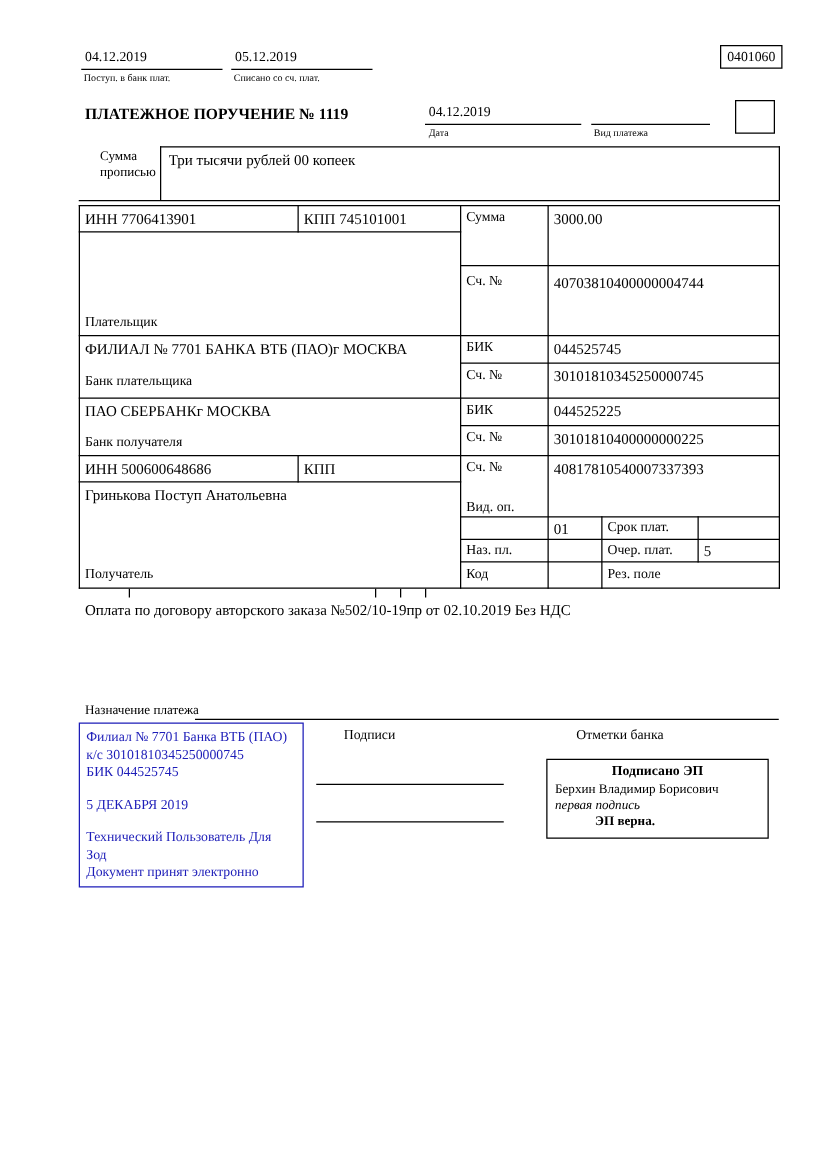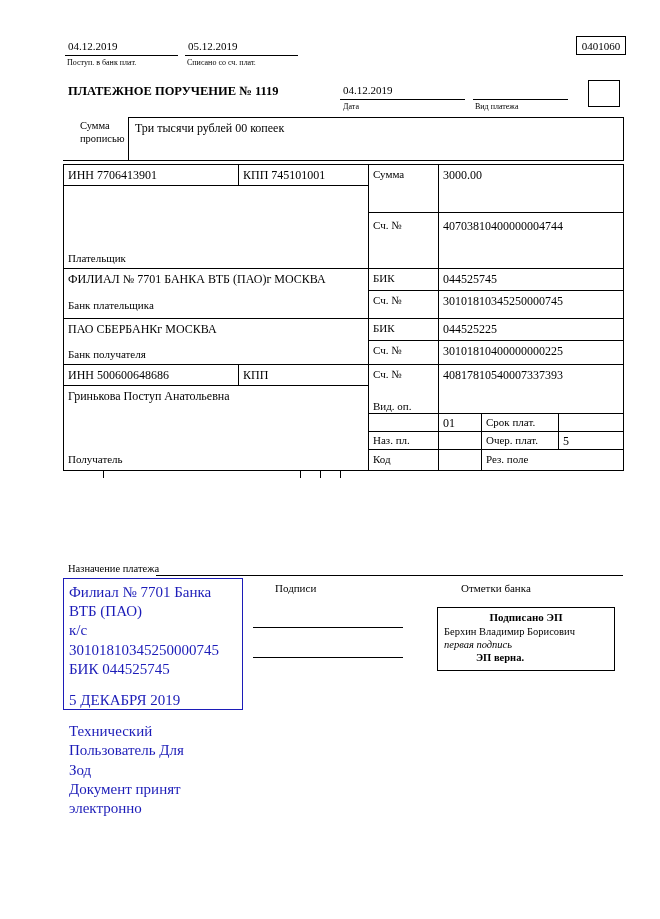--- a/index.html
+++ b/index.html
@@ -9,21 +9,21 @@
   .wrap{white-space:normal;}
   .b{font-weight:bold;}
   .i{font-style:italic;}
   .s8{font-size:8px;}
   .s10{font-size:10.5px;}
   .s11{font-size:11px;}
   .hl{position:absolute;height:1px;background:#000;}
   .vl{position:absolute;width:1px;background:#000;}
   .box{position:absolute;border:1px solid #000;}
   .codebox{display:flex;align-items:center;justify-content:center;font-size:11px;}
-  .stamp{position:absolute;left:50px;top:578px;width:180px;height:132px;border:1px solid #1c1cb8;color:#1c1cb8;font-size:15px;line-height:1.28;padding:4px 5px;box-sizing:border-box;}
+  .stamp{position:absolute;left:50px;top:578px;width:180px;height:132px;border:1px solid #1c1cb8;color:#1c1cb8;font-size:11px;line-height:1.28;padding:4px 5px;box-sizing:border-box;}
   .stamp .gap{margin-top:12px;}
   .epbox{position:absolute;left:424px;top:607px;width:178px;height:64px;border:1px solid #000;font-size:10.5px;padding:3px 6px;box-sizing:border-box;line-height:1.25;}
   .epbox .ttl{font-weight:bold;font-size:11px;text-align:center;}
   .epbox .st{font-weight:bold;margin-left:32px;}
 </style>
 </head>
 <body>
 
 <div class="page">
 
@@ -108,20 +108,21 @@
   <div class="t s11" style="left:360px;top:400px">Вид. оп.</div>
   <div class="t" style="left:430px;top:416px">01</div>
   <div class="t s11" style="left:473px;top:416px">Срок плат.</div>
   <div class="t s11" style="left:360px;top:434px">Наз. пл.</div>
   <div class="t s11" style="left:473px;top:434px">Очер. плат.</div>
   <div class="t" style="left:550px;top:434px">5</div>
   <div class="t s11" style="left:55px;top:453px">Получатель</div>
   <div class="t s11" style="left:360px;top:453px">Код</div>
   <div class="t s11" style="left:473px;top:453px">Рез. поле</div>
 
+  <div class="t" style="left:55px;top:481px">Оплата по договору авторского заказа №502/10-19пр от 02.10.2019 Без НДС</div>
   <div class="t s10" style="left:55px;top:562px">Назначение платежа</div>
   <div class="hl" style="left:143px;top:575px;width:467px"></div>
 
   <div class="t s11" style="left:262px;top:582px">Подписи</div>
   <div class="t s11" style="left:448px;top:582px">Отметки банка</div>
 
   <div class="hl" style="left:240px;top:627px;width:150px"></div>
   <div class="hl" style="left:240px;top:657px;width:150px"></div>
 
   <div class="stamp" style="color: rgb(28, 28, 184); border-color: rgb(28, 28, 184);">

